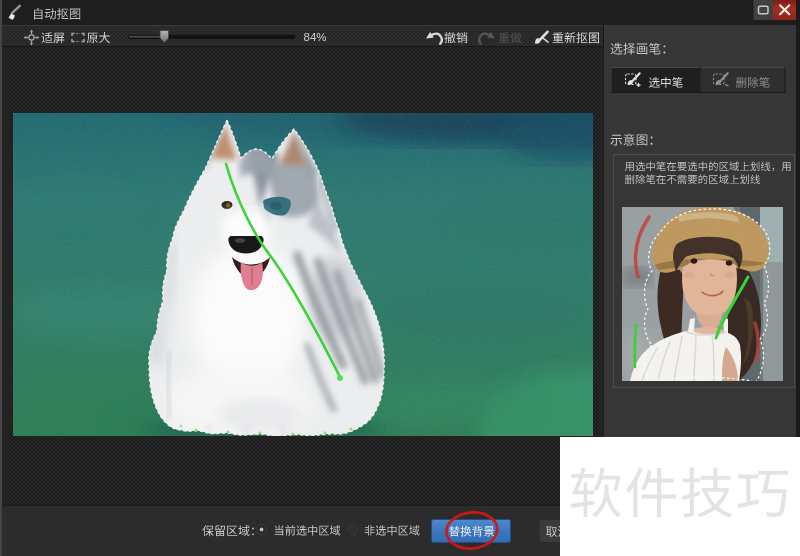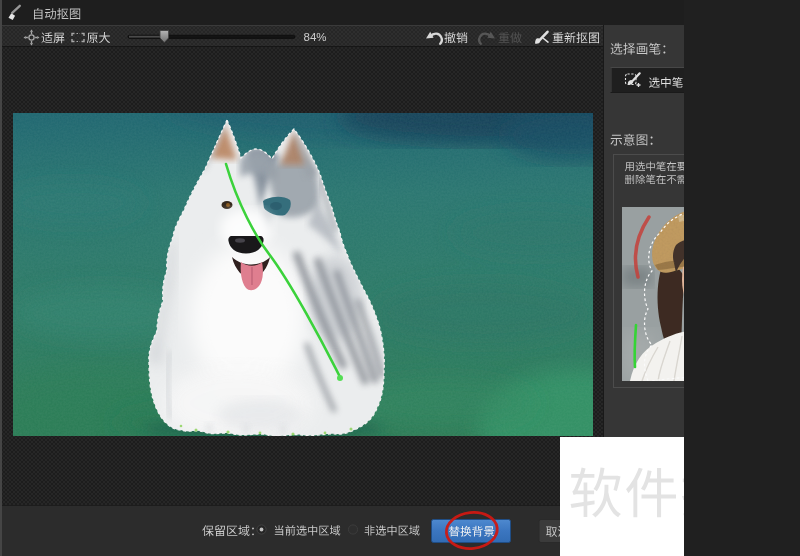--- a/index.html
+++ b/index.html
@@ -1,14 +1,14 @@
 <!DOCTYPE html>
 <html><head><meta charset="utf-8"><style>
 html,body{margin:0;padding:0;background:#202020;}
-#w{position:relative;width:684px;height:556px;overflow:hidden;}
+#w{position:relative;width:800px;height:556px;overflow:hidden;}
 svg{display:block}
 </style></head><body>
 <div id="w">
 <svg width="800" height="556" viewBox="0 0 800 556">
 
 <defs>
 <pattern id="hatch" width="4" height="4" patternUnits="userSpaceOnUse">
  <rect width="4" height="4" fill="#272727"></rect>
  <path d="M0,0 L4,4 M4,0 L0,4" stroke="#1d1d1d" stroke-width="1"></path>
 </pattern>

